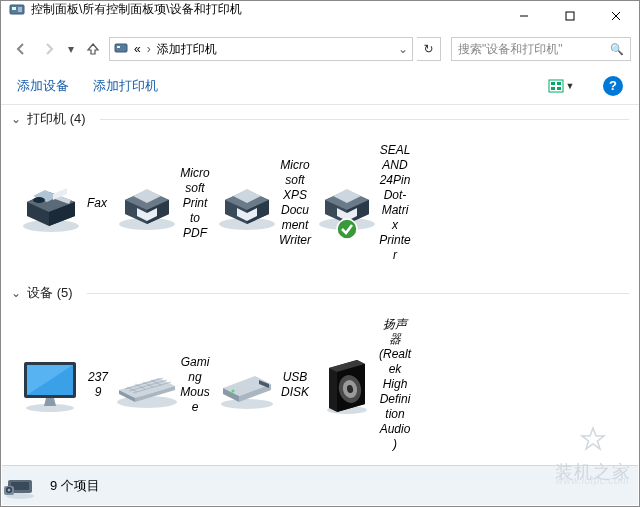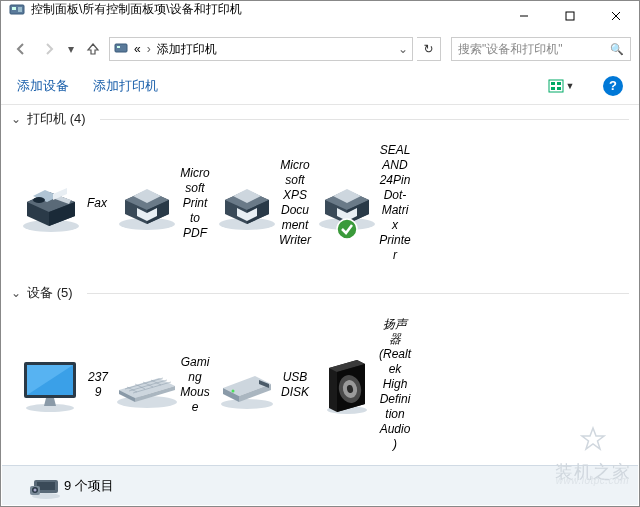--- a/index.html
+++ b/index.html
@@ -25,21 +25,21 @@
 .content { height:362px; overflow-y:auto; }
 .group-hdr { display:flex; align-items:center; height:28px; padding:0 10px; gap:6px; }
 .group-hdr .chev { color:#555; }
 .group-hdr .label { color:#222; font-size:13px; }
 .group-hdr .line { flex:1; height:1px; background:#e3e3e3; margin-left:8px; }
 .items { display:flex; flex-wrap:wrap; padding:4px 12px 12px 12px; gap:0; }
 .item { width:100px; display:flex; flex-direction:row; align-items:center; padding:4px 2px;font-style:italic; }
 .item .iconbox { width:72px; height:64px; display:flex; align-items:center; justify-content:center; position:relative; }
 .item .lbl { text-align:center; font-size:12px; line-height:1.25; margin-top:2px; word-break:break-word; }
 .item .badge { position:absolute; left:50%; bottom:-6px; transform:translateX(-50%); width:22px; height:22px; }
-.statusbar { position:absolute; left:1px; right:1px; bottom:1px; height:40px; background:#eef3f7; border-top:1px solid #d0dae4; display:flex; align-items:center; padding:0 26px; gap:0; }
+.statusbar { position:absolute; left:1px; right:1px; bottom:1px; height:40px; background:#eef3f7; border-top:1px solid #d0dae4; display:flex; align-items:center; padding:0 0; gap:12px; }
 .statusbar .sicon { width:36px; height:28px; }
 .watermark { position:absolute; right:8px; bottom:22px; color:#d0d7de; font-size:18px; display:flex; align-items:center; gap:8px; letter-spacing:1px;flex-direction:column; }
 .watermark .url { position:absolute; right:2px; bottom:-2px; font-size:10px; color:#dde3e8; letter-spacing:0.5px;font-style:italic; }
 </style>
 </head>
 <body>
 
 <div class="titlebar">
   <span class="ticon">
     <svg viewBox="0 0 16 16">

